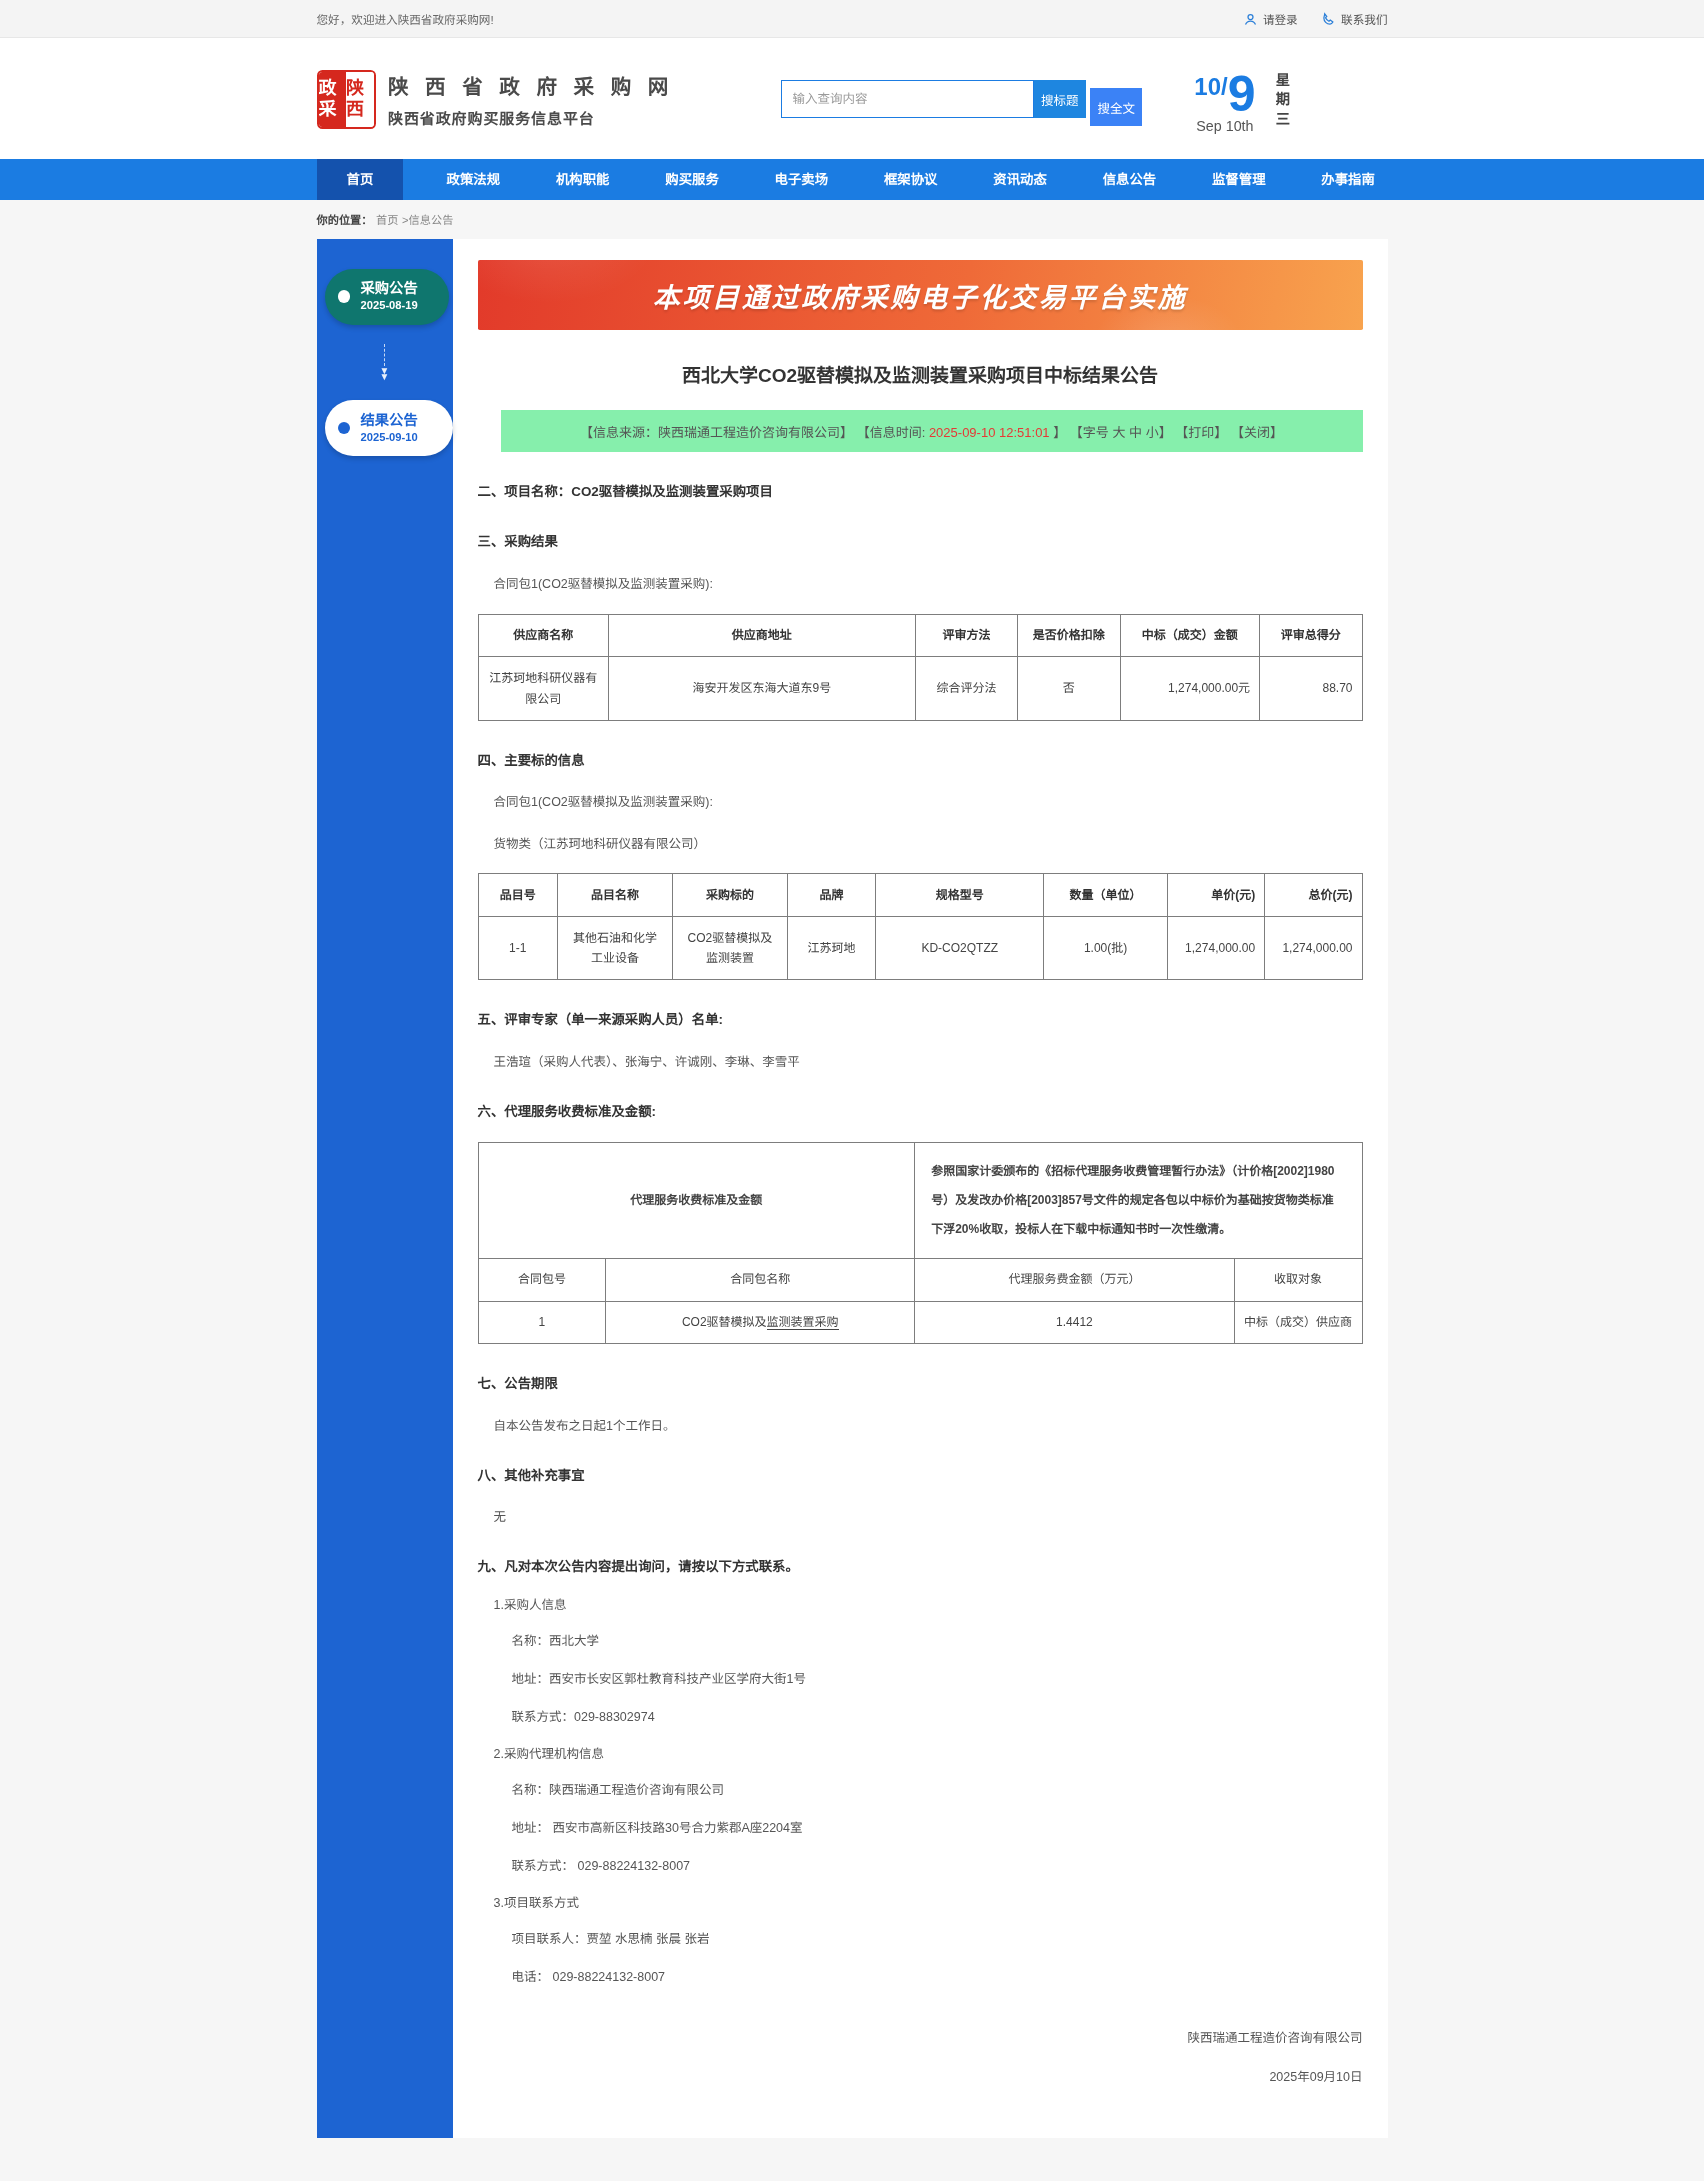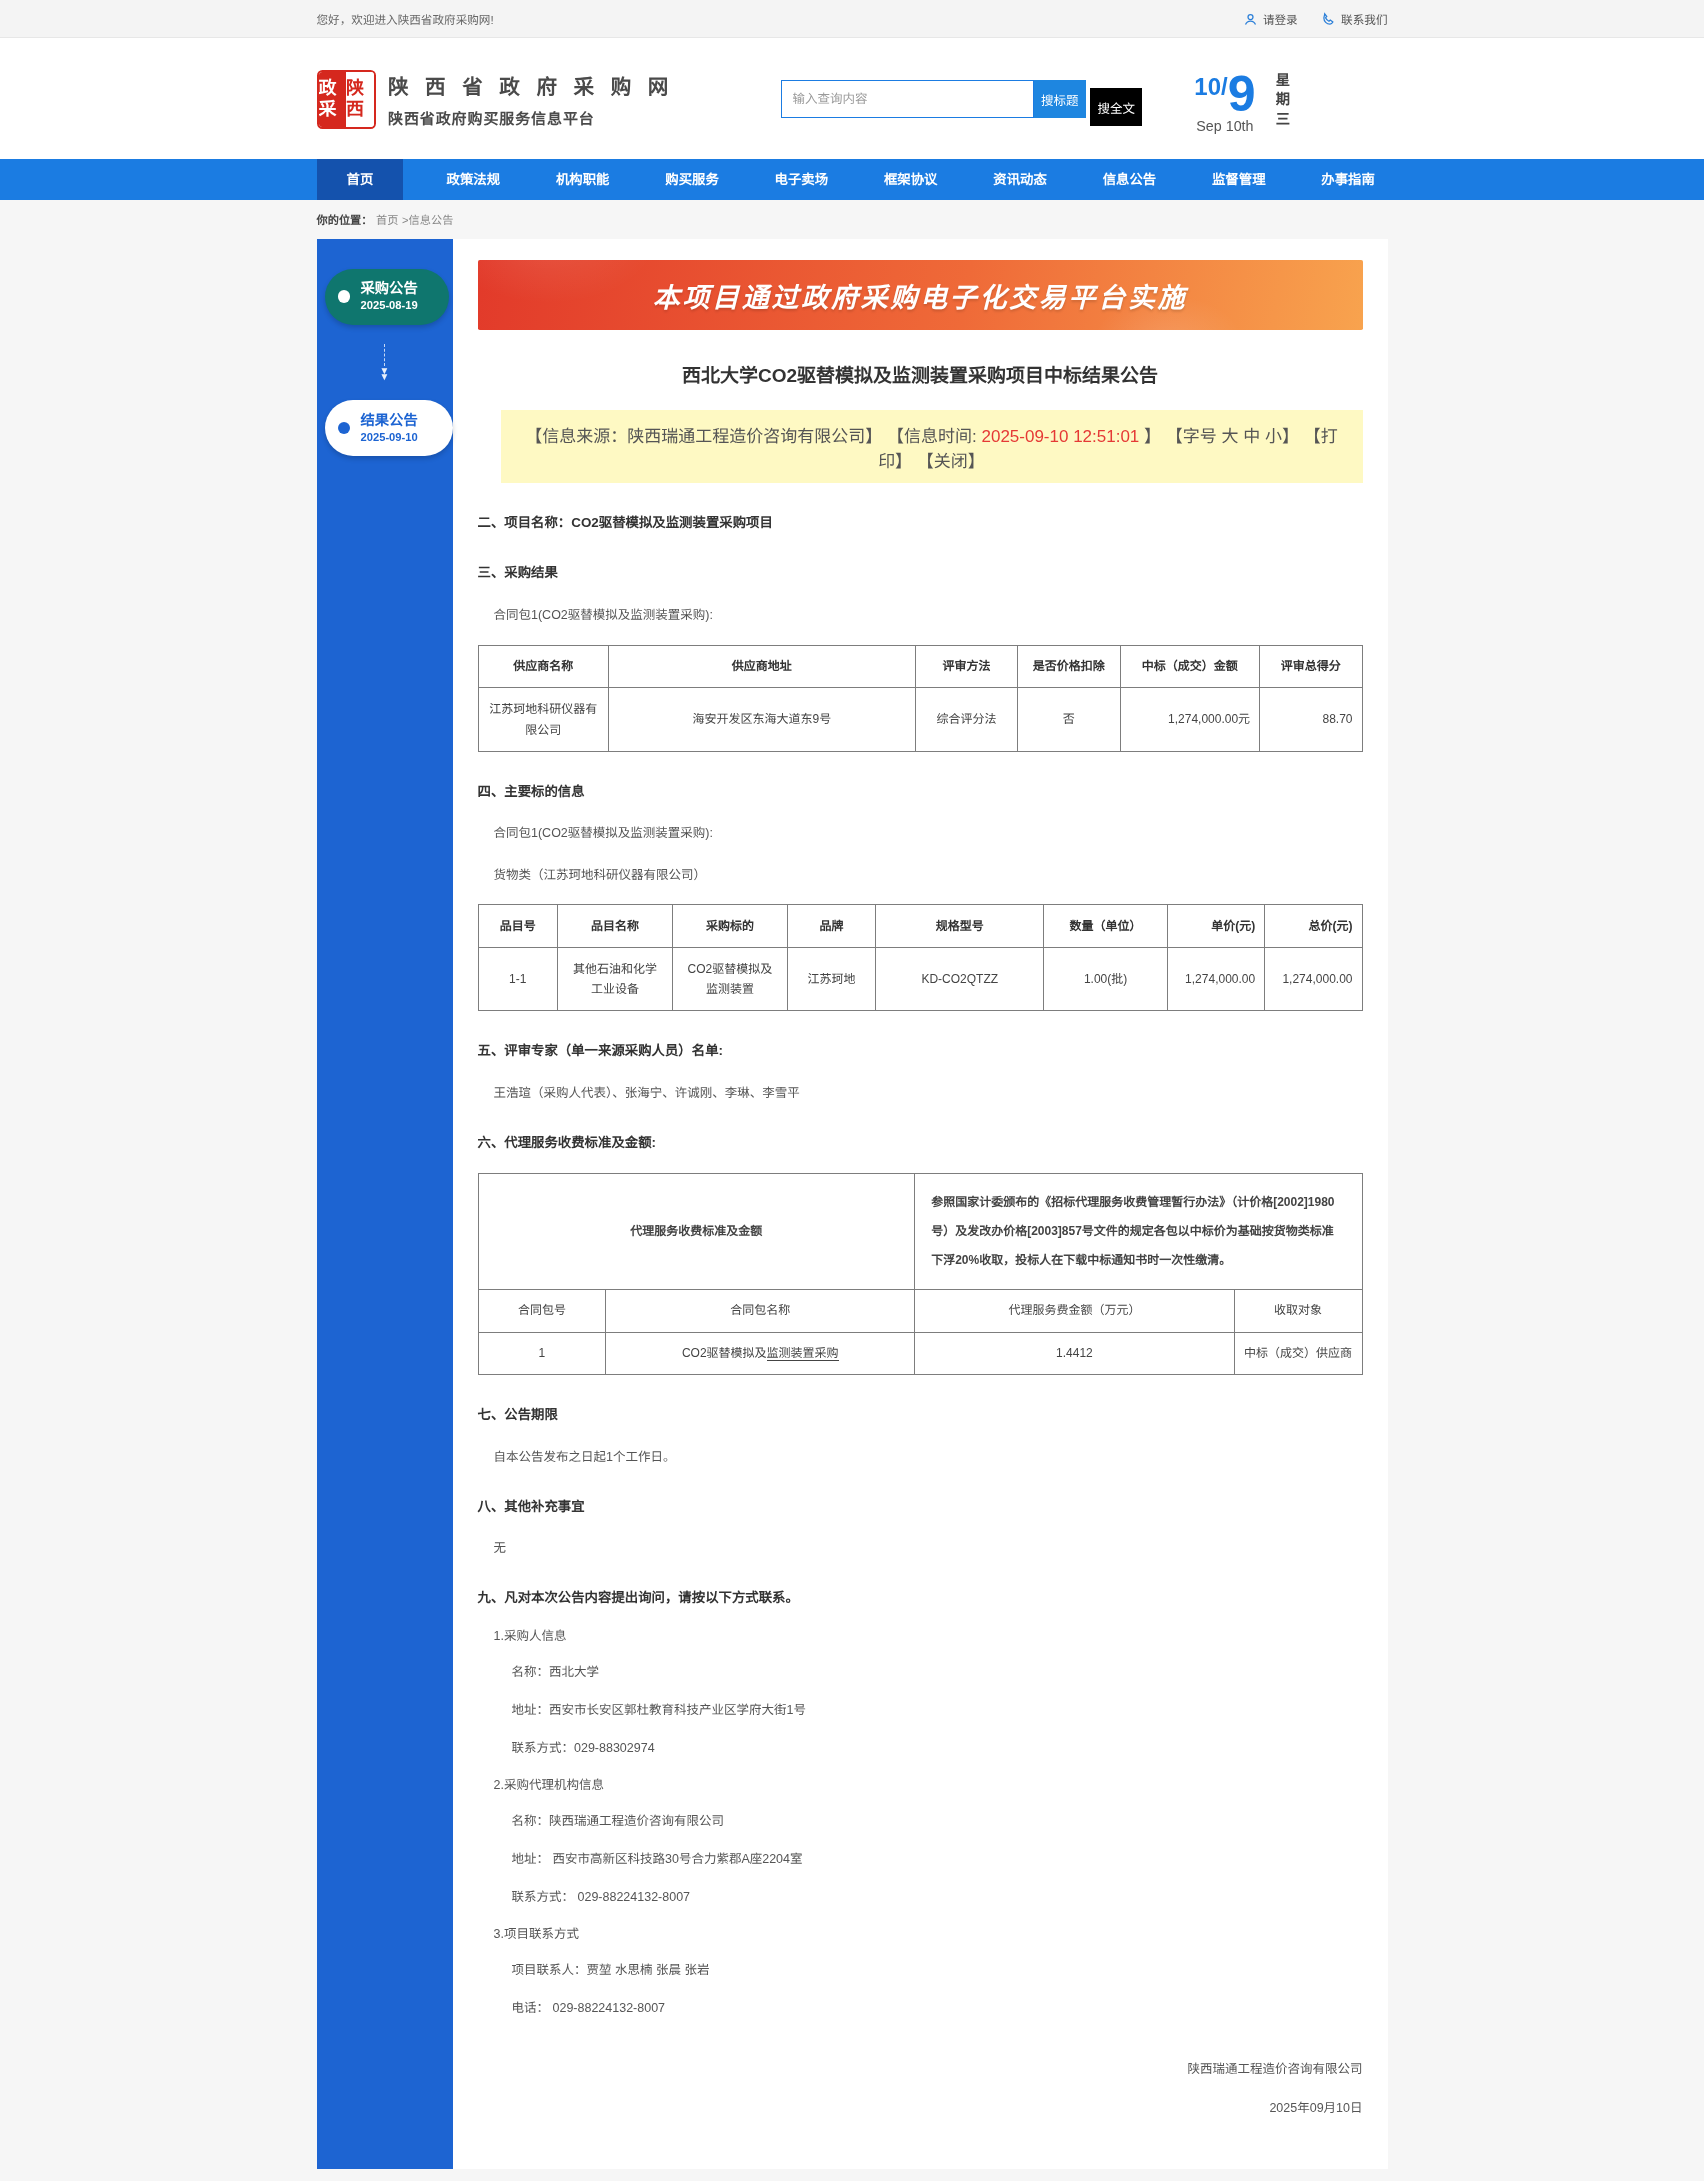--- a/index.html
+++ b/index.html
@@ -21,21 +21,21 @@
   .seal-half { width:50%; display:flex; flex-direction:column; align-items:center; justify-content:center; font-weight:bold; font-size:18px; line-height:1.2; }
   .seal-left  { background:#d5281e; color:#fff; }
   .seal-right { background:#fff; color:#d5281e; }
   .site-titles .t1 { font-size:20.6px; font-weight:bold; color:#4a4a4a; letter-spacing:5.4px; }
   .site-titles .t2 { font-size:15px; font-weight:bold; color:#4a4a4a; margin-top:7.2px; letter-spacing:0.9px; }
   .search-area { display:flex; align-items:center; margin-left:107px; }
   .search-input { width:253px; height:38px; border:1.8px solid #1b7ce2; padding:0 10.7px; font-size:12.5px; color:#a21caf; outline:none; }
   .search-input::placeholder { color:#9a9a9a; }
   .btn-search { height:38px; width:52px; border:none; color:#fff; font-size:12.5px; cursor:pointer; }
   .btn-title    { background:#1e86e0; margin-left:0; }
-  .btn-fulltext { background:#000000; margin-left:4.5px;margin-top:16px; }
+  .btn-fulltext { background:#3b82f6; margin-left:4.5px;margin-top:16px; }
   .date-box { margin-left:52px; display:flex; align-items:flex-start; gap:16px; }
   .date-nums { text-align:center; }
   .date-line1 { color:#1b7ce2; font-weight:bold; }
   .date-line1 .m { font-size:24px; vertical-align:16px; }
   .date-line1 .d { font-size:50px; }
   .date-en { font-size:14.3px; font-weight:normal; color:#555; margin-top:-5.4px; }
   .weekday { writing-mode:vertical-lr; font-size:14.3px; font-weight:bold; color:#444; letter-spacing:5.4px; margin-top:7.2px; }
 
   
   .nav { background:#1b7ce2; height:41px; }
@@ -67,21 +67,21 @@
 
   .banner { height:70px; border-radius:1.8px; background:
       radial-gradient(125px 81px at 78% 120%, rgba(255,255,255,.14), rgba(255,255,255,0) 60%),
       radial-gradient(179px 107px at 8% -30%, rgba(255,255,255,.10), rgba(255,255,255,0) 60%),
       linear-gradient(100deg,#e23a2a 0%,#ef6a38 55%,#f8a34e 100%);
       display:flex; align-items:center; justify-content:center; }
   .banner span { color:#fff; font-size:27px; font-weight:bold; font-style:italic; letter-spacing:2.7px; text-shadow:0 1.8px 2.7px rgba(0,0,0,.15); }
 
   .art-title { text-align:center; font-size:19px; font-weight:bold; color:#333; margin:30px 0 23px; }
 
-  .meta { background:#fef9c3; padding:11.6px 9px; text-align:center; font-size:17px; color:#555;margin-left:23px; }
+  .meta { background:#86efac; padding:11.6px 9px; text-align:center; font-size:13px; color:#555;margin-left:23px; }
   .meta .red { color:#e53935; }
   .meta .act { cursor:pointer; }
 
   .sec { margin-top:30px; }
   .sec-h { font-size:13.4px; font-weight:bold; color:#333; line-height:1.5; }
   .sec-h .val { font-weight:bold; }
   .sec-p  { font-size:12.5px; color:#555; margin:21.5px 0 0 16px; line-height:1.6; }
   .sec-p2 { font-size:12.5px; color:#555; margin:18px 0 0 34px; line-height:1.6; }
   .grp-t  { font-size:12.5px; color:#555; margin:16px 0 0 16px; }
 

